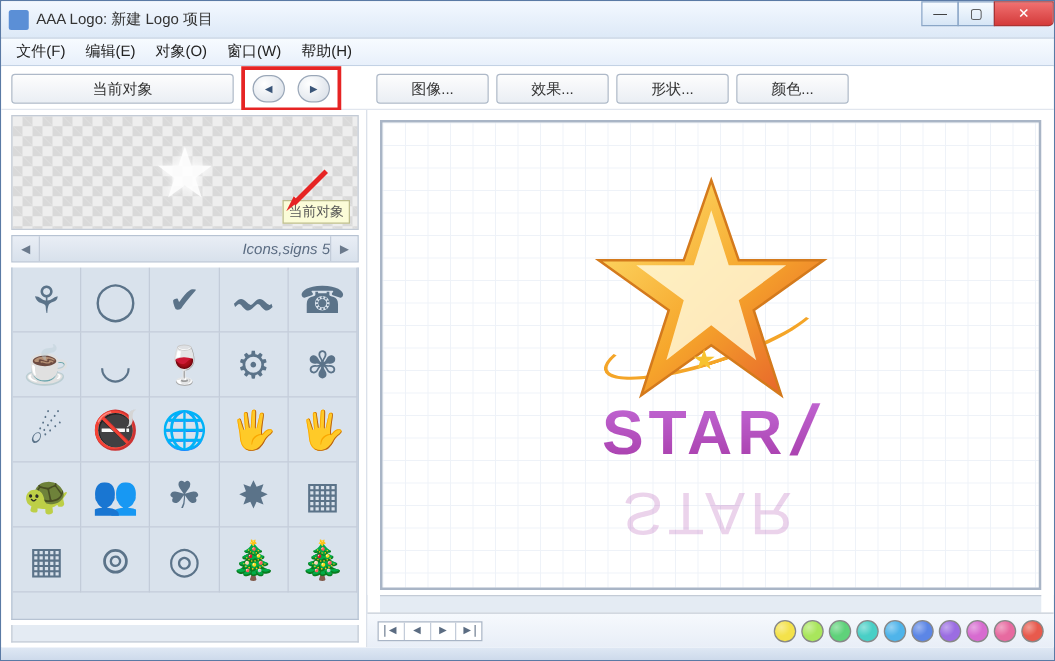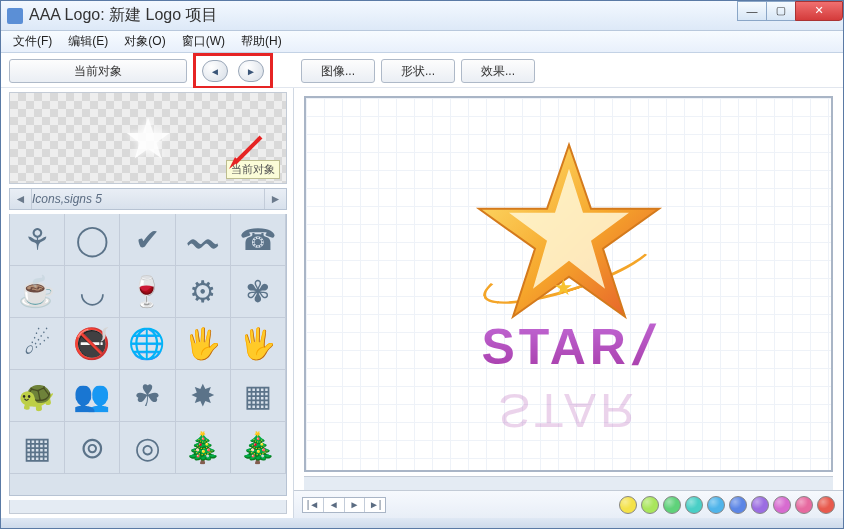--- a/index.html
+++ b/index.html
@@ -1,48 +1,48 @@
 <!DOCTYPE html>
 <html><head>
 <meta charset="utf-8">
 <style>
 * { box-sizing: border-box; margin: 0; padding: 0; font-family: "Microsoft YaHei", Tahoma, sans-serif; }
 body { width: 844px; height: 529px; background: #d9e4f1; overflow: hidden; }
 
 .window { width: 844px; height: 529px; border: 1px solid #5a7aa5; background: #fff; display: flex; flex-direction: column; }
 .titlebar { height: 30px; background: linear-gradient(#f3f8ff, #dde9f7); display: flex; align-items: center; padding: 0 0 0 6px; border-bottom: 1px solid #b8c8dc; }
 .titlebar .app-icon { width: 16px; height: 16px; background: #5b8fd6; border-radius: 2px; margin-right: 6px; }
-.titlebar .title { font-size: 16px; color: #333; flex: 1; }
+.titlebar .title { font-size: 12px; color: #333; flex: 1; }
 .win-controls { display: flex; height: 20px; margin-top: -10px; }
 .win-btn { width: 30px; height: 20px; border: 1px solid #8aa6c7; background: linear-gradient(#f6fbff,#d7e6f6); display: flex; align-items: center; justify-content: center; margin-left: -1px; font-size: 11px; color: #333; }
 .win-btn.close { width: 48px; background: linear-gradient(#f07070,#d43b3b); color: #fff; border-color: #a33; border-top-right-radius: 0; border-bottom-right-radius: 4px; }
 
 .menubar { height: 22px; background: linear-gradient(#f7fbff,#e8f0fb); border-bottom: 1px solid #c3d2e5; display: flex; align-items: center; padding-left: 6px; font-size: 12px; color: #222; gap: 4px; }
 .menubar span { padding: 14px 6px; }
 
 .toolbar-row { padding: 6px 8px 4px 8px; display: flex; align-items: center; gap: 6px; background: #fff; border-bottom: 1px solid #e1e6ee; }
 .btn { height: 24px; background: linear-gradient(#fdfdfd,#eaeef4); border: 1px solid #aeb9c8; border-radius: 3px; font-size: 12px; color: #333; display: flex; align-items: center; justify-content: center; }
 .btn.wide { width: 178px; }
 .arrow-group { border: 3px solid #e62424; padding: 2px 6px; display: flex; gap: 10px; align-items: center; height: 36px; margin-top:-6px; margin-bottom:-6px;}
 .arrow-btn { width: 26px; height: 22px; border-radius: 11px; background: radial-gradient(circle at 35% 30%, #fff, #d6dde6); border: 1px solid #9aa7b8; display: flex; align-items: center; justify-content: center; font-size: 10px; color: #3a5578; }
-.tool-btn { width: 74px; }
+.tool-btn { width: 90px; }
 
 .main { flex: 1; display: flex; background: #fff; overflow: hidden; }
 .left-pane { width: 292px; padding: 4px 6px 0 8px; display: flex; flex-direction: column; gap: 4px; }
 .preview-box { height: 92px; background-color: #eee; background-image: linear-gradient(45deg,#d9d9d9 25%,transparent 25%,transparent 75%,#d9d9d9 75%),linear-gradient(45deg,#d9d9d9 25%,transparent 25%,transparent 75%,#d9d9d9 75%); background-size: 16px 16px; background-position: 0 0,8px 8px; border: 1px solid #c3cbd6; position: relative; }
 .preview-box .ghost-star { position:absolute; left:50%; top:50%; transform:translate(-50%,-50%); font-size:56px; color:#fff; opacity:.9; text-shadow:0 0 6px #fff; }
 .tooltip { position:absolute; right:6px; bottom:4px; background:#fbfcd8; border:1px solid #bdbd8f; font-size:11px; padding:1px 4px; color:#555; }
 .arrow-red { position:absolute; left:215px; top:40px; width:40px; height:40px; }
 .arrow-red svg line { stroke:#e62424; stroke-width:4; }
 .arrow-red svg polygon { fill:#e62424; }
 
 .lib-header { height: 22px; background: linear-gradient(#e9eef5,#d8e1ec); border:1px solid #b7c3d3; display:flex; align-items:center; font-size:12px; color:#5b6c82; font-style:italic; }
 .lib-header .nav { width:22px; text-align:center; font-style:normal; color:#6b7a8c; border-right:1px solid #c3ccd9; height:100%; line-height:20px; }
 .lib-header .nav.r { border-right:0; border-left:1px solid #c3ccd9; }
-.lib-header .label { flex:1; text-align:left; }
+.lib-header .label { flex:1; text-align:right; }
 
 .icon-grid { flex:1; display:grid; grid-template-columns:repeat(5,1fr); grid-auto-rows:52px; gap:0; border:1px solid #b7c3d3; border-top:0; background:#d9e2ec; overflow:hidden; }
 .icon-cell { border-right:1px solid #c3ccd9; border-bottom:1px solid #c3ccd9; display:flex; align-items:center; justify-content:center; color:#5b7389; font-size:30px; }
 .left-scroll { height:14px; background:#e4ebf3; border:1px solid #c3cbd6; border-top:0; margin-bottom:4px;}
 
 .right-pane { flex:1; display:flex; flex-direction:column; border-left:1px solid #d0d8e3; }
 .canvas-wrap { flex:1; padding:8px 10px 4px 10px; background:#fff; display:flex; }
 .canvas { flex:1; border:2px solid #a9b5c6; background-color:#fff; background-image:linear-gradient(#eef2f8 1px,transparent 1px),linear-gradient(90deg,#eef2f8 1px,transparent 1px); background-size:18px 18px; position:relative; overflow:hidden;}
 .bigstar { position:absolute; left:50%; top:40%; transform:translate(-50%,-56%); }
 .bigstar svg { width:200px; height:200px; }
@@ -88,22 +88,23 @@
   </div>
 
   <div class="toolbar-row">
     <div class="btn wide">当前对象</div>
     <div class="arrow-group">
       <div class="arrow-btn">◄</div>
       <div class="arrow-btn">►</div>
     </div>
     <div style="flex-basis:16px"></div>
     <div class="btn tool-btn">图像...</div>
+    <div class="btn tool-btn">效果...</div>
     <div class="btn tool-btn">形状...</div>
-    <div class="btn tool-btn">效果...</div>
+    <div class="btn tool-btn">颜色...</div>
   </div>
 
   <div class="main">
     <div class="left-pane">
       <div class="preview-box">
         <div class="ghost-star">★</div>
         <div class="tooltip">当前对象</div>
         <div class="arrow-red">
           <svg viewBox="0 0 40 40">
               <line x1="36" y1="4" x2="10" y2="30"></line>

